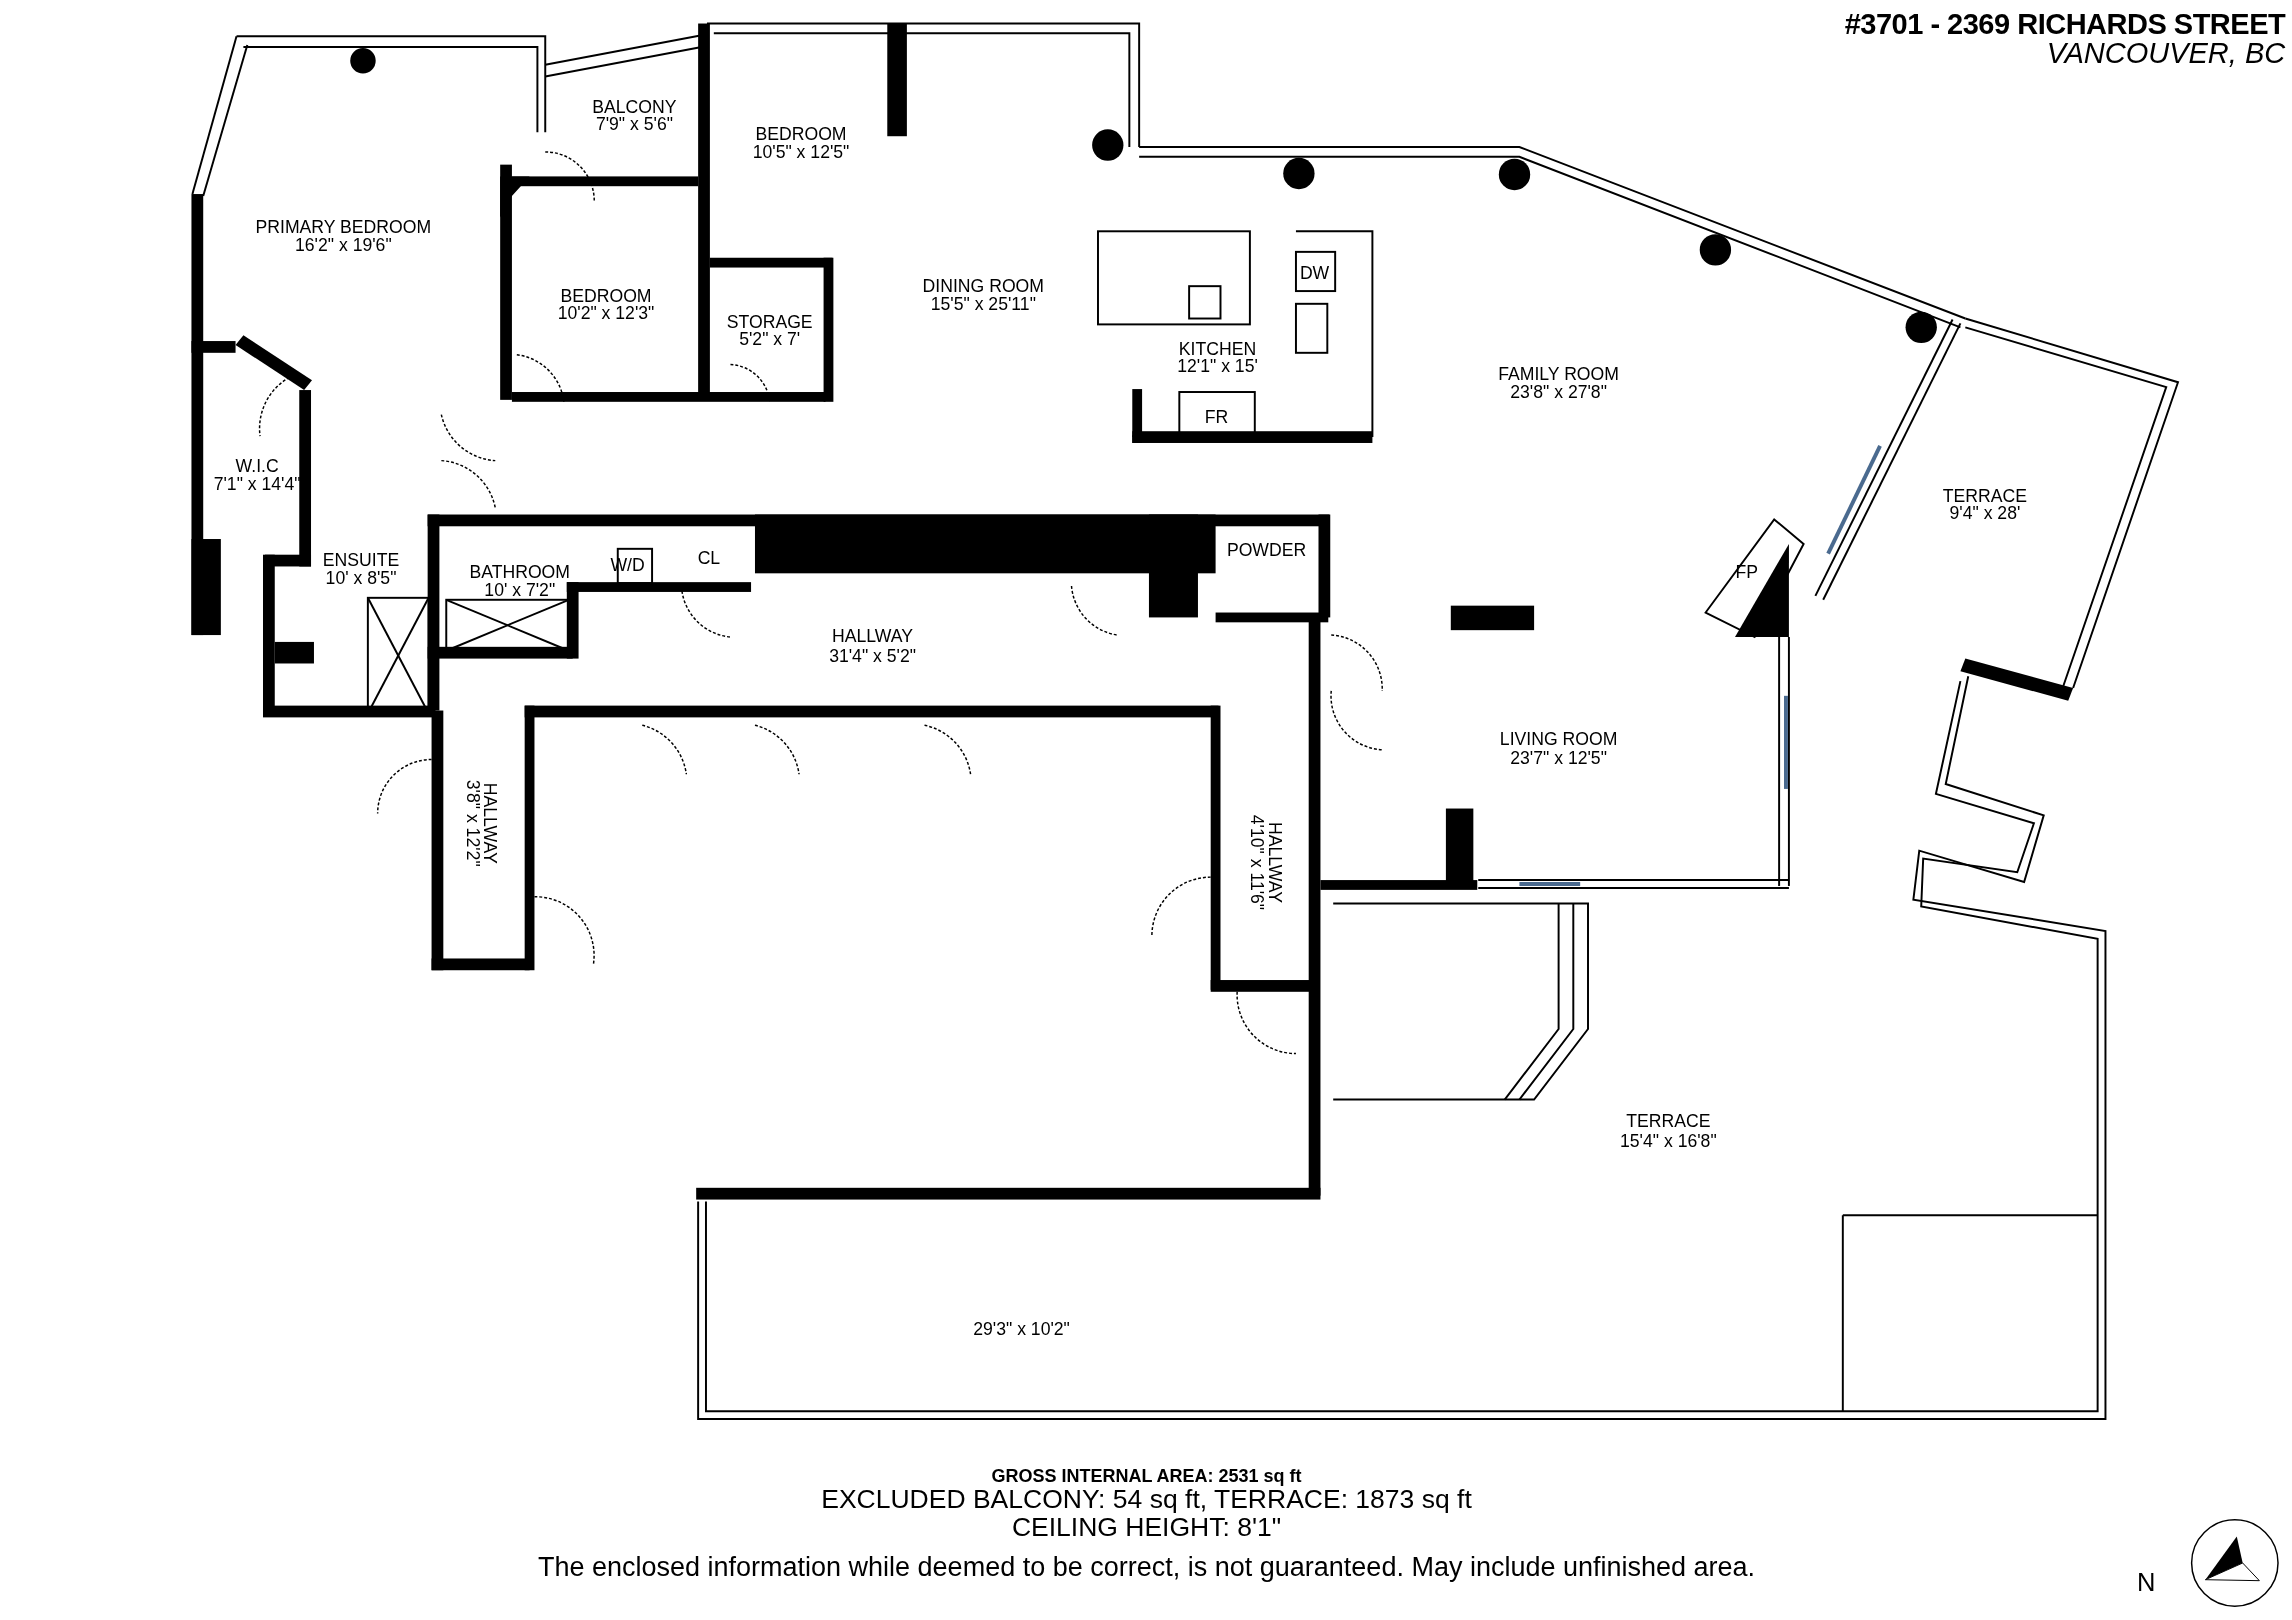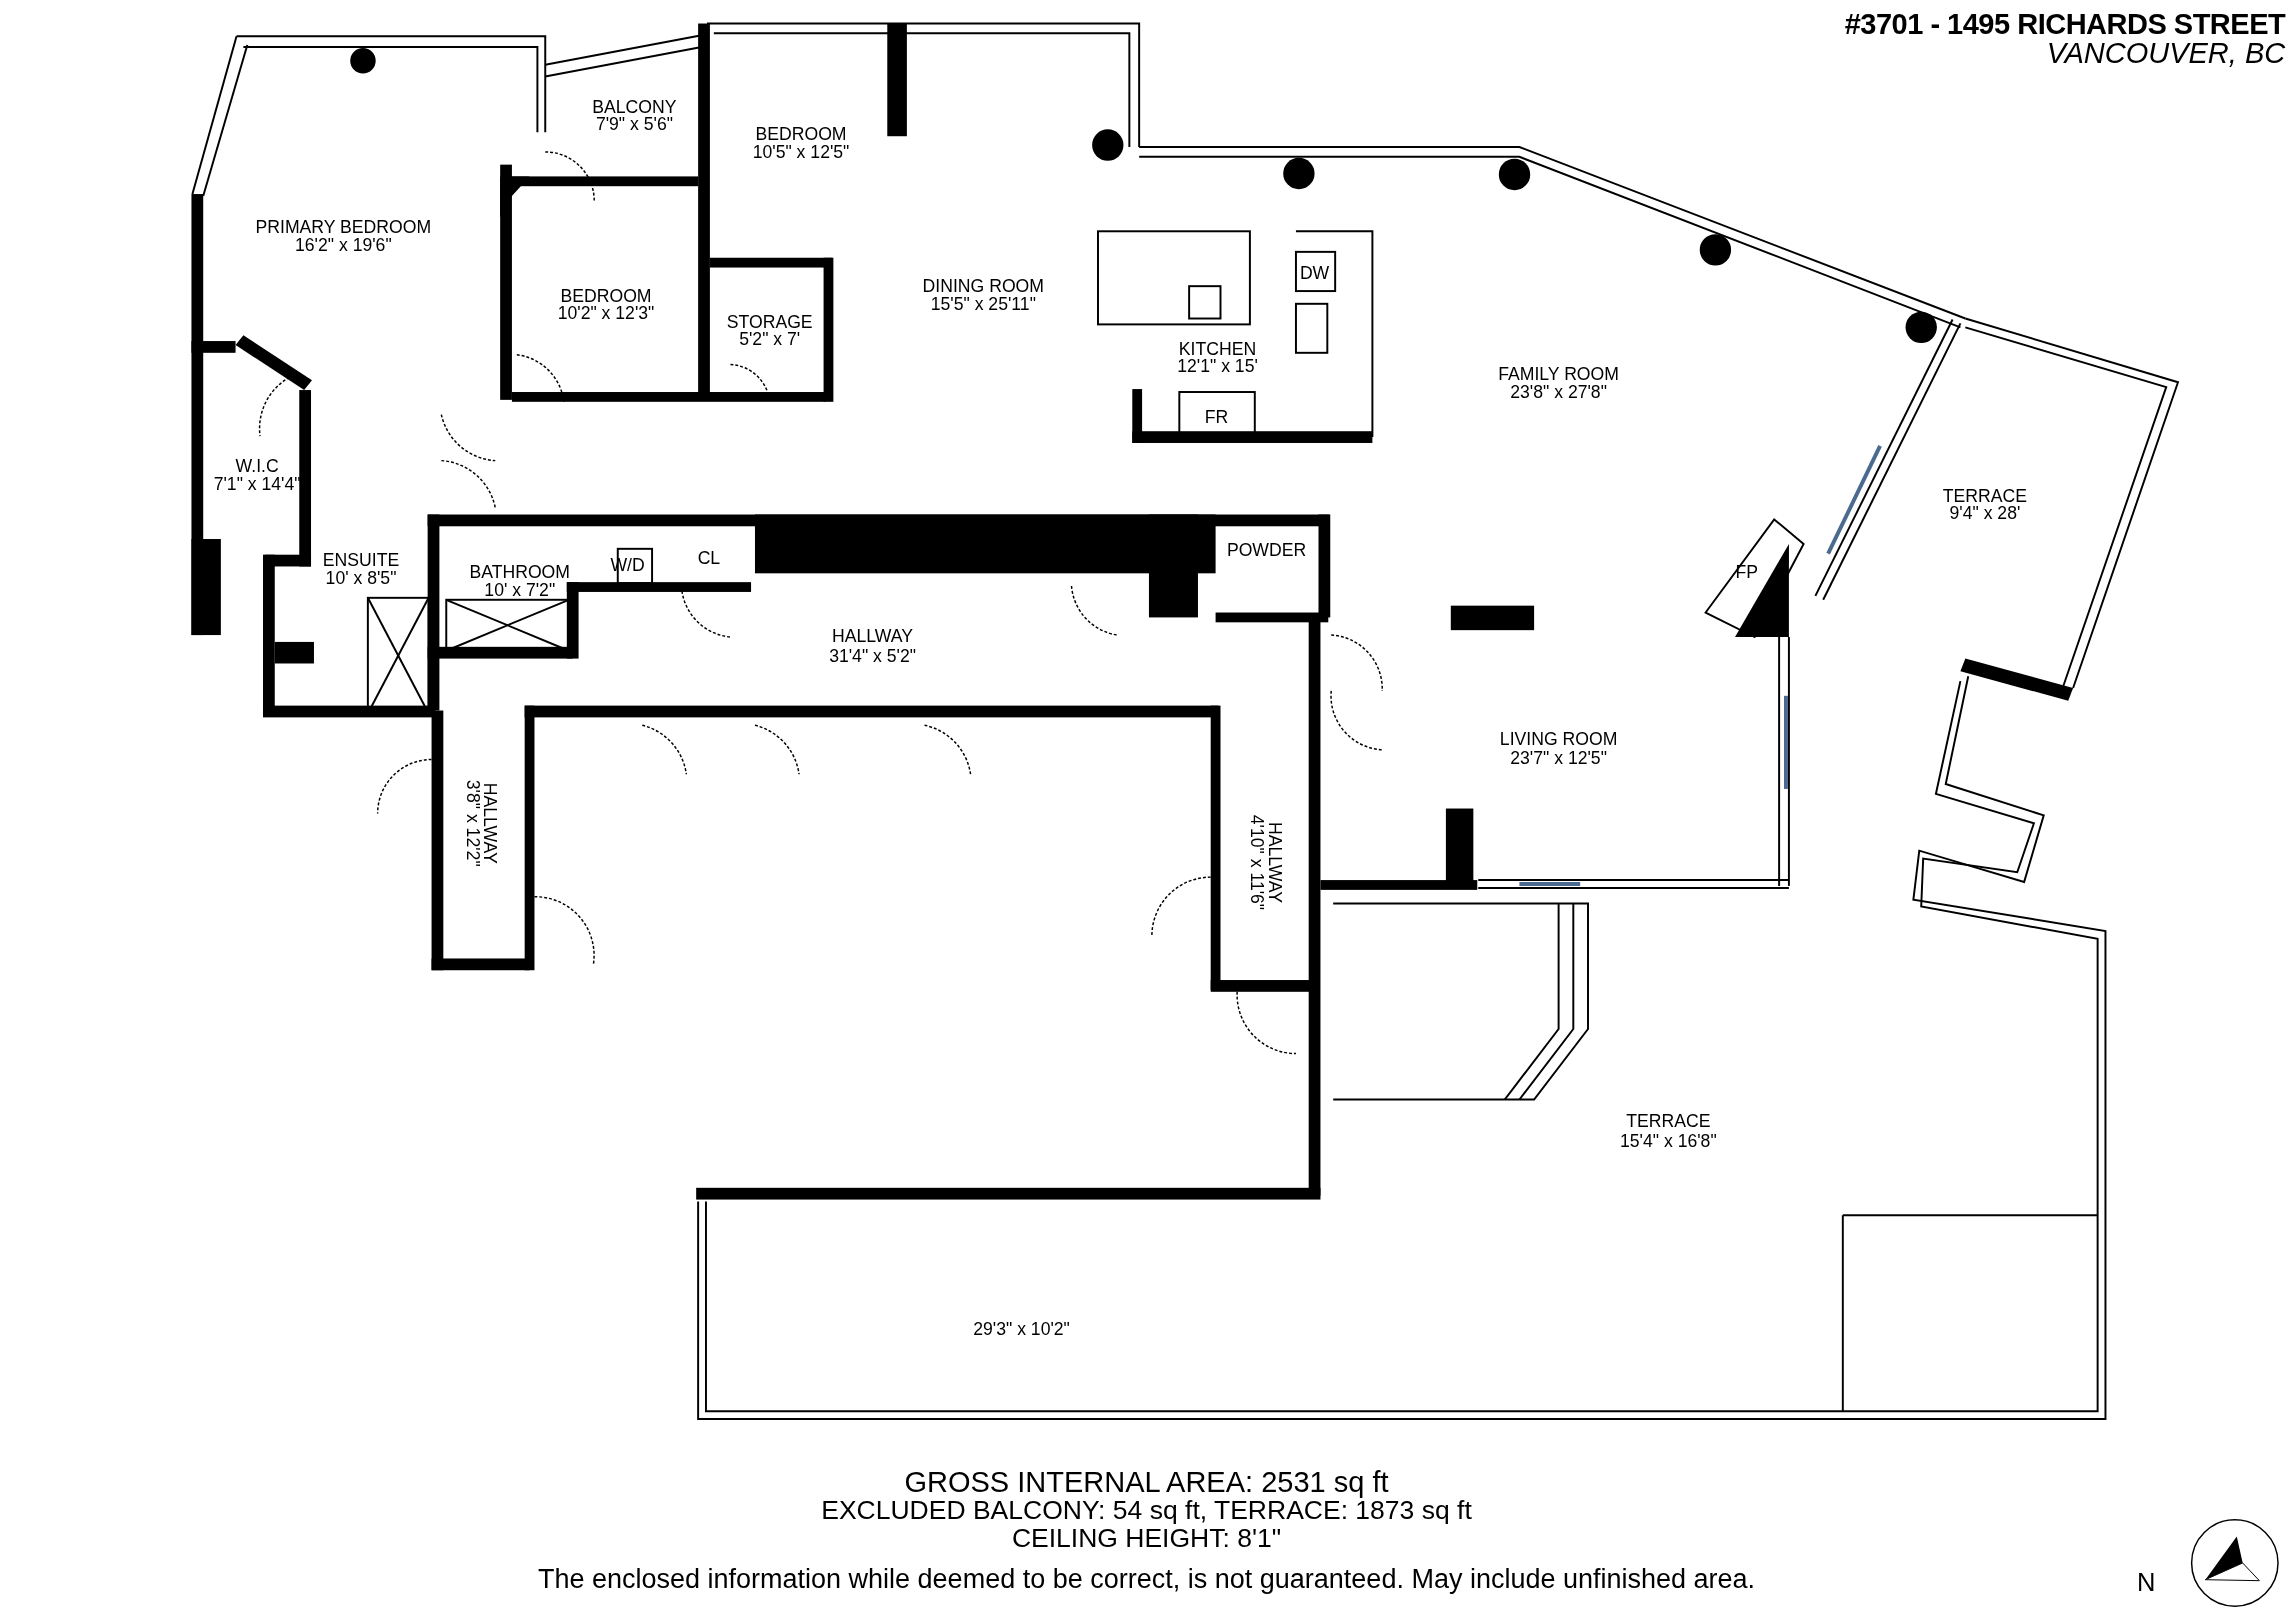--- a/index.html
+++ b/index.html
@@ -3,31 +3,31 @@
 <meta charset="utf-8">
 <style>
   html, body { margin:0; padding:0; background:#ffffff; }
   body { width:2293px; height:1620px; position:relative; overflow:hidden; font-family:"Liberation Sans", sans-serif; color:#000; }
   .header { position:absolute; right:7.8px; top:9.8px; text-align:right; line-height:1.0; }
   .header .addr { font-size:29px; font-weight:bold; letter-spacing:-0.5px; }
   .header .city { font-size:29px;font-style:italic; }
   svg.plan { position:absolute; left:0; top:0; }
   .lbl { font-family:"Liberation Sans", sans-serif; font-size:18px; text-anchor:middle; fill:#000; }
   .footer { position:absolute; left:0; width:2293px; top:1467px; text-align:center; line-height:1.05; }
-  .footer .gia { font-size:29px; font-weight:normal; }
+  .footer .gia { font-size:18px; font-weight:bold; }
   .footer .excl, .footer .ceil { font-size:26.5px; }
   .footer .disc { font-size:27px; margin-top:11.8px; }
   .compass { position:absolute; left:2166px; top:1509px; width:118px; height:108px; }
   .compass .n { position:absolute; left:-29px; top:59px; font-size:25.5px; }
 </style>
 </head>
 <body>
 
 <div class="header">
-  <div class="addr">#3701 - 1495 RICHARDS STREET</div>
+  <div class="addr">#3701 - 2369 RICHARDS STREET</div>
   <div class="city">VANCOUVER, BC</div>
 </div>
 
 <svg class="plan" width="2293" height="1620" viewBox="0 0 2339 1653" xmlns="http://www.w3.org/2000/svg">
   <g fill="none" stroke="#000" stroke-width="2">
 
     <g>
       <polyline points="241,37 556,37 556,135"></polyline>
       <polyline points="248,48 548,48 548,135"></polyline>
       <polyline points="241,37 196,198"></polyline>

